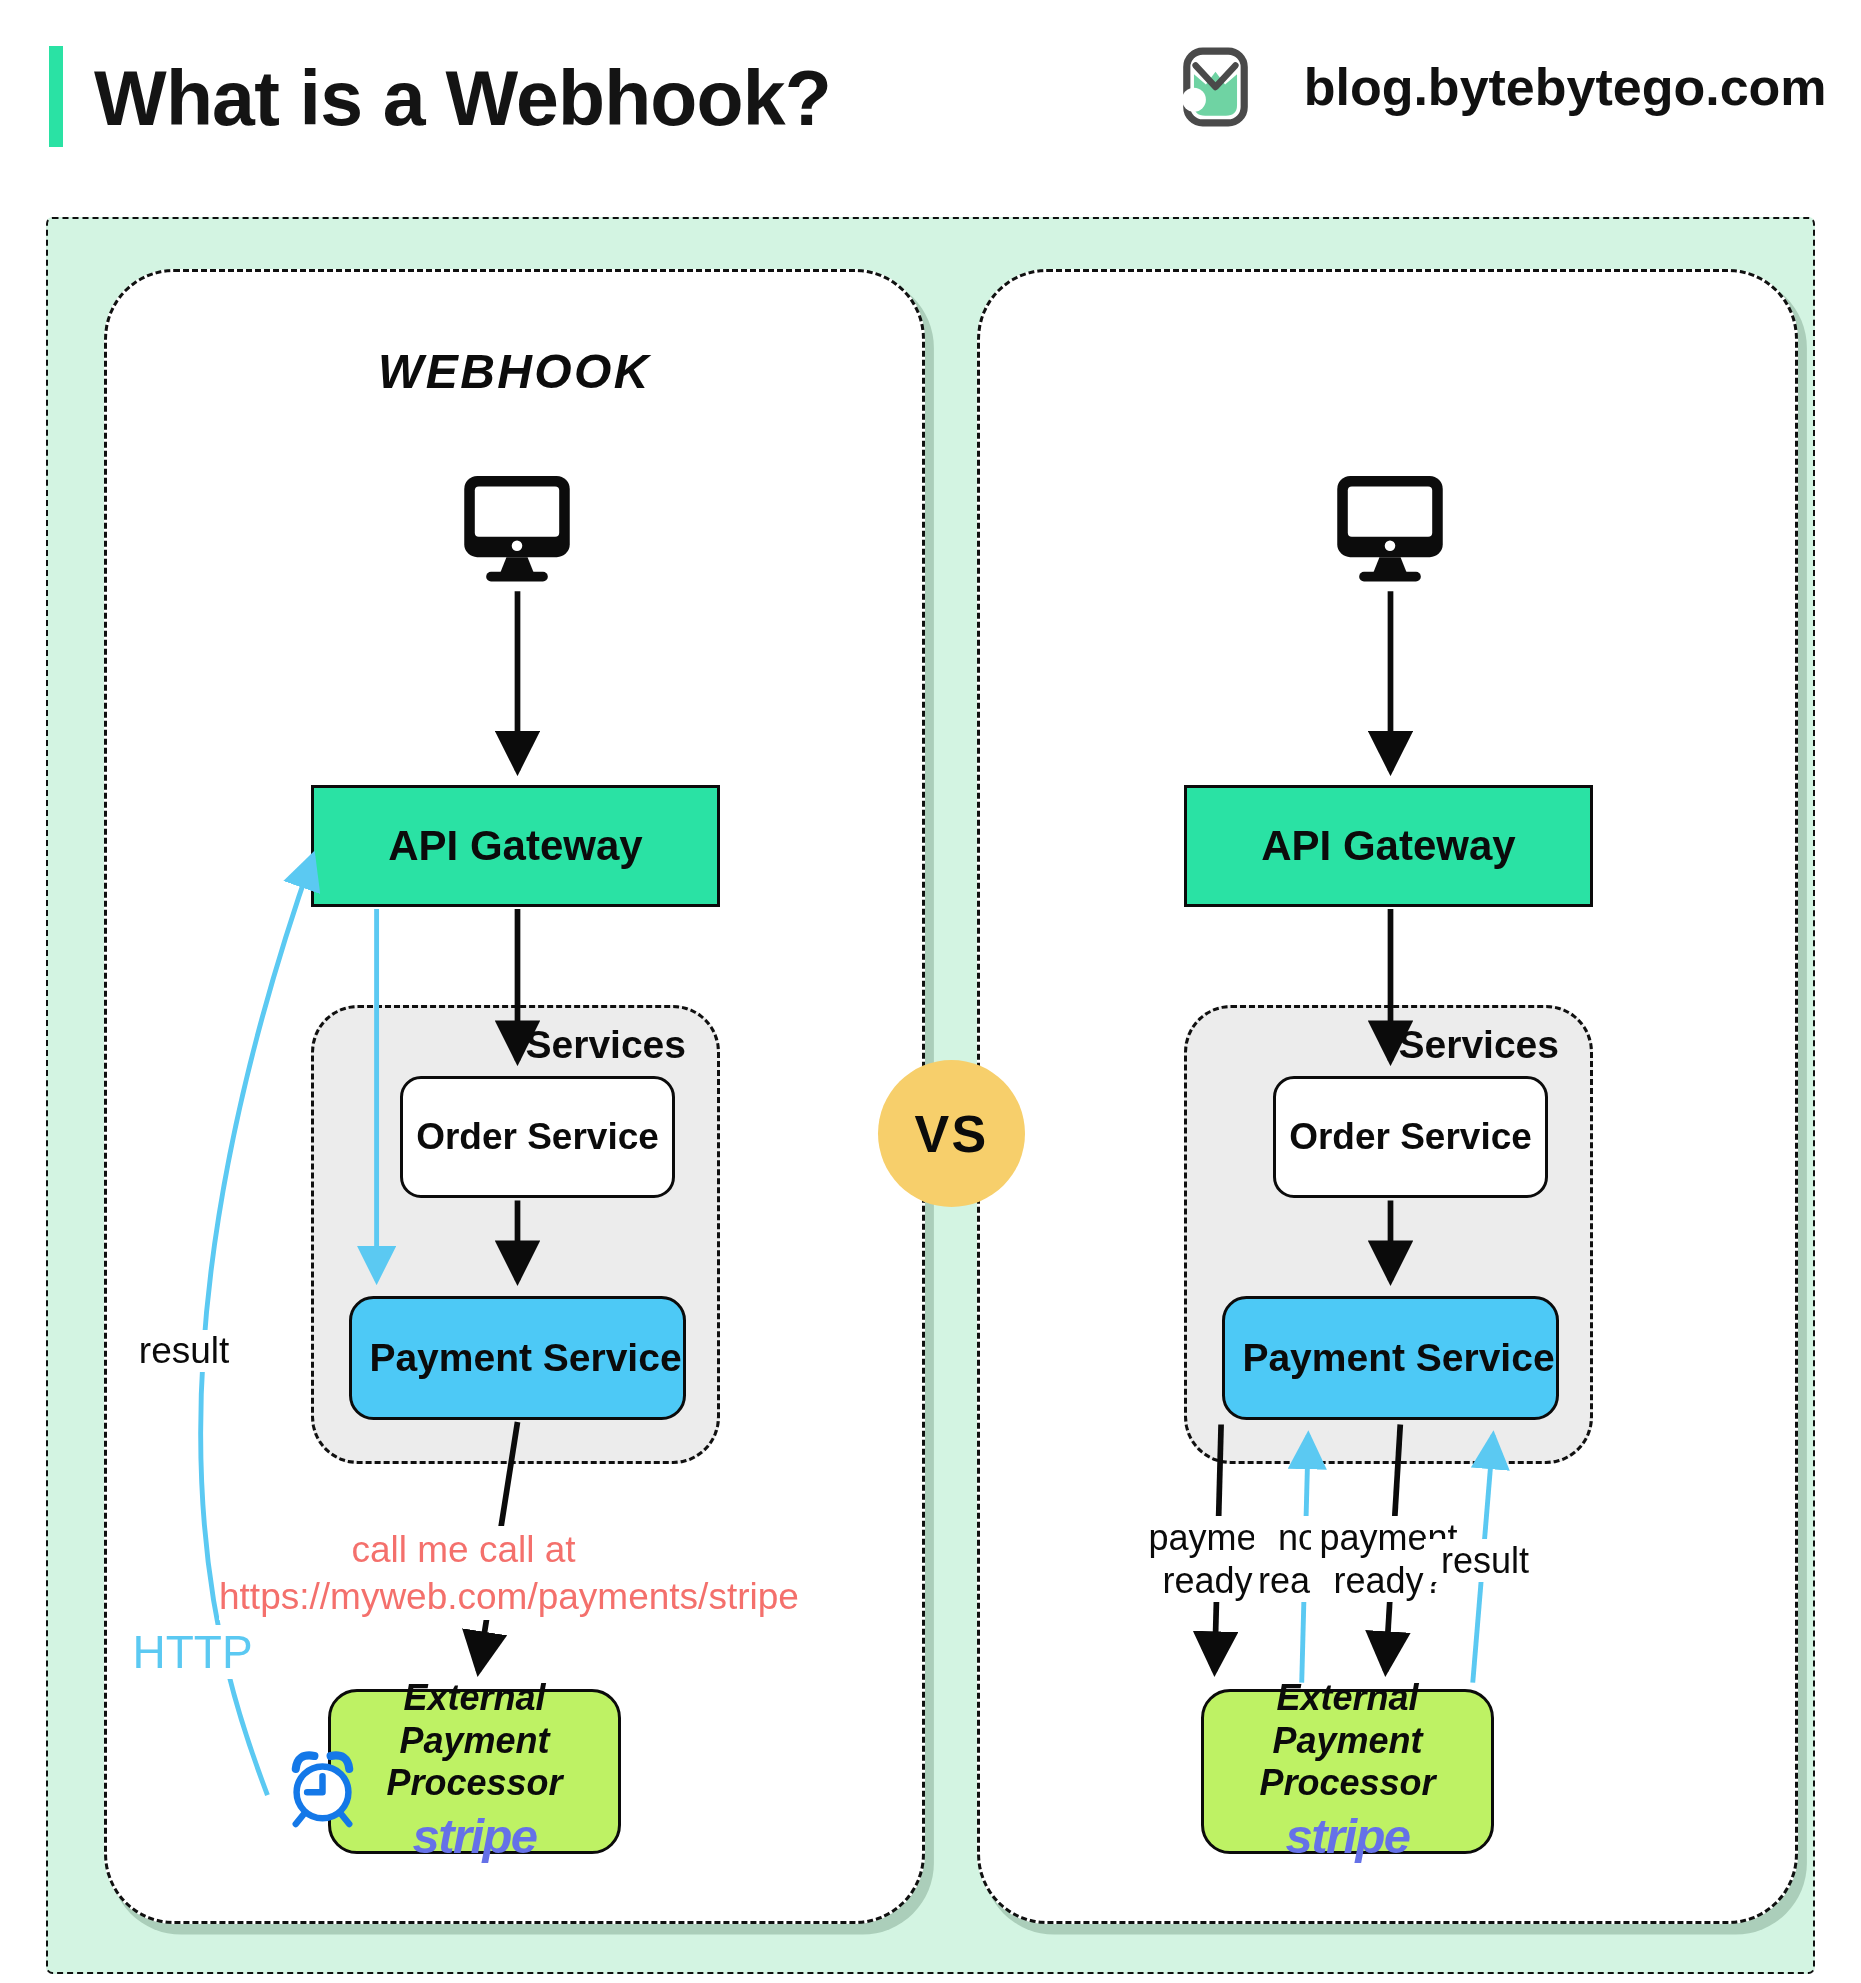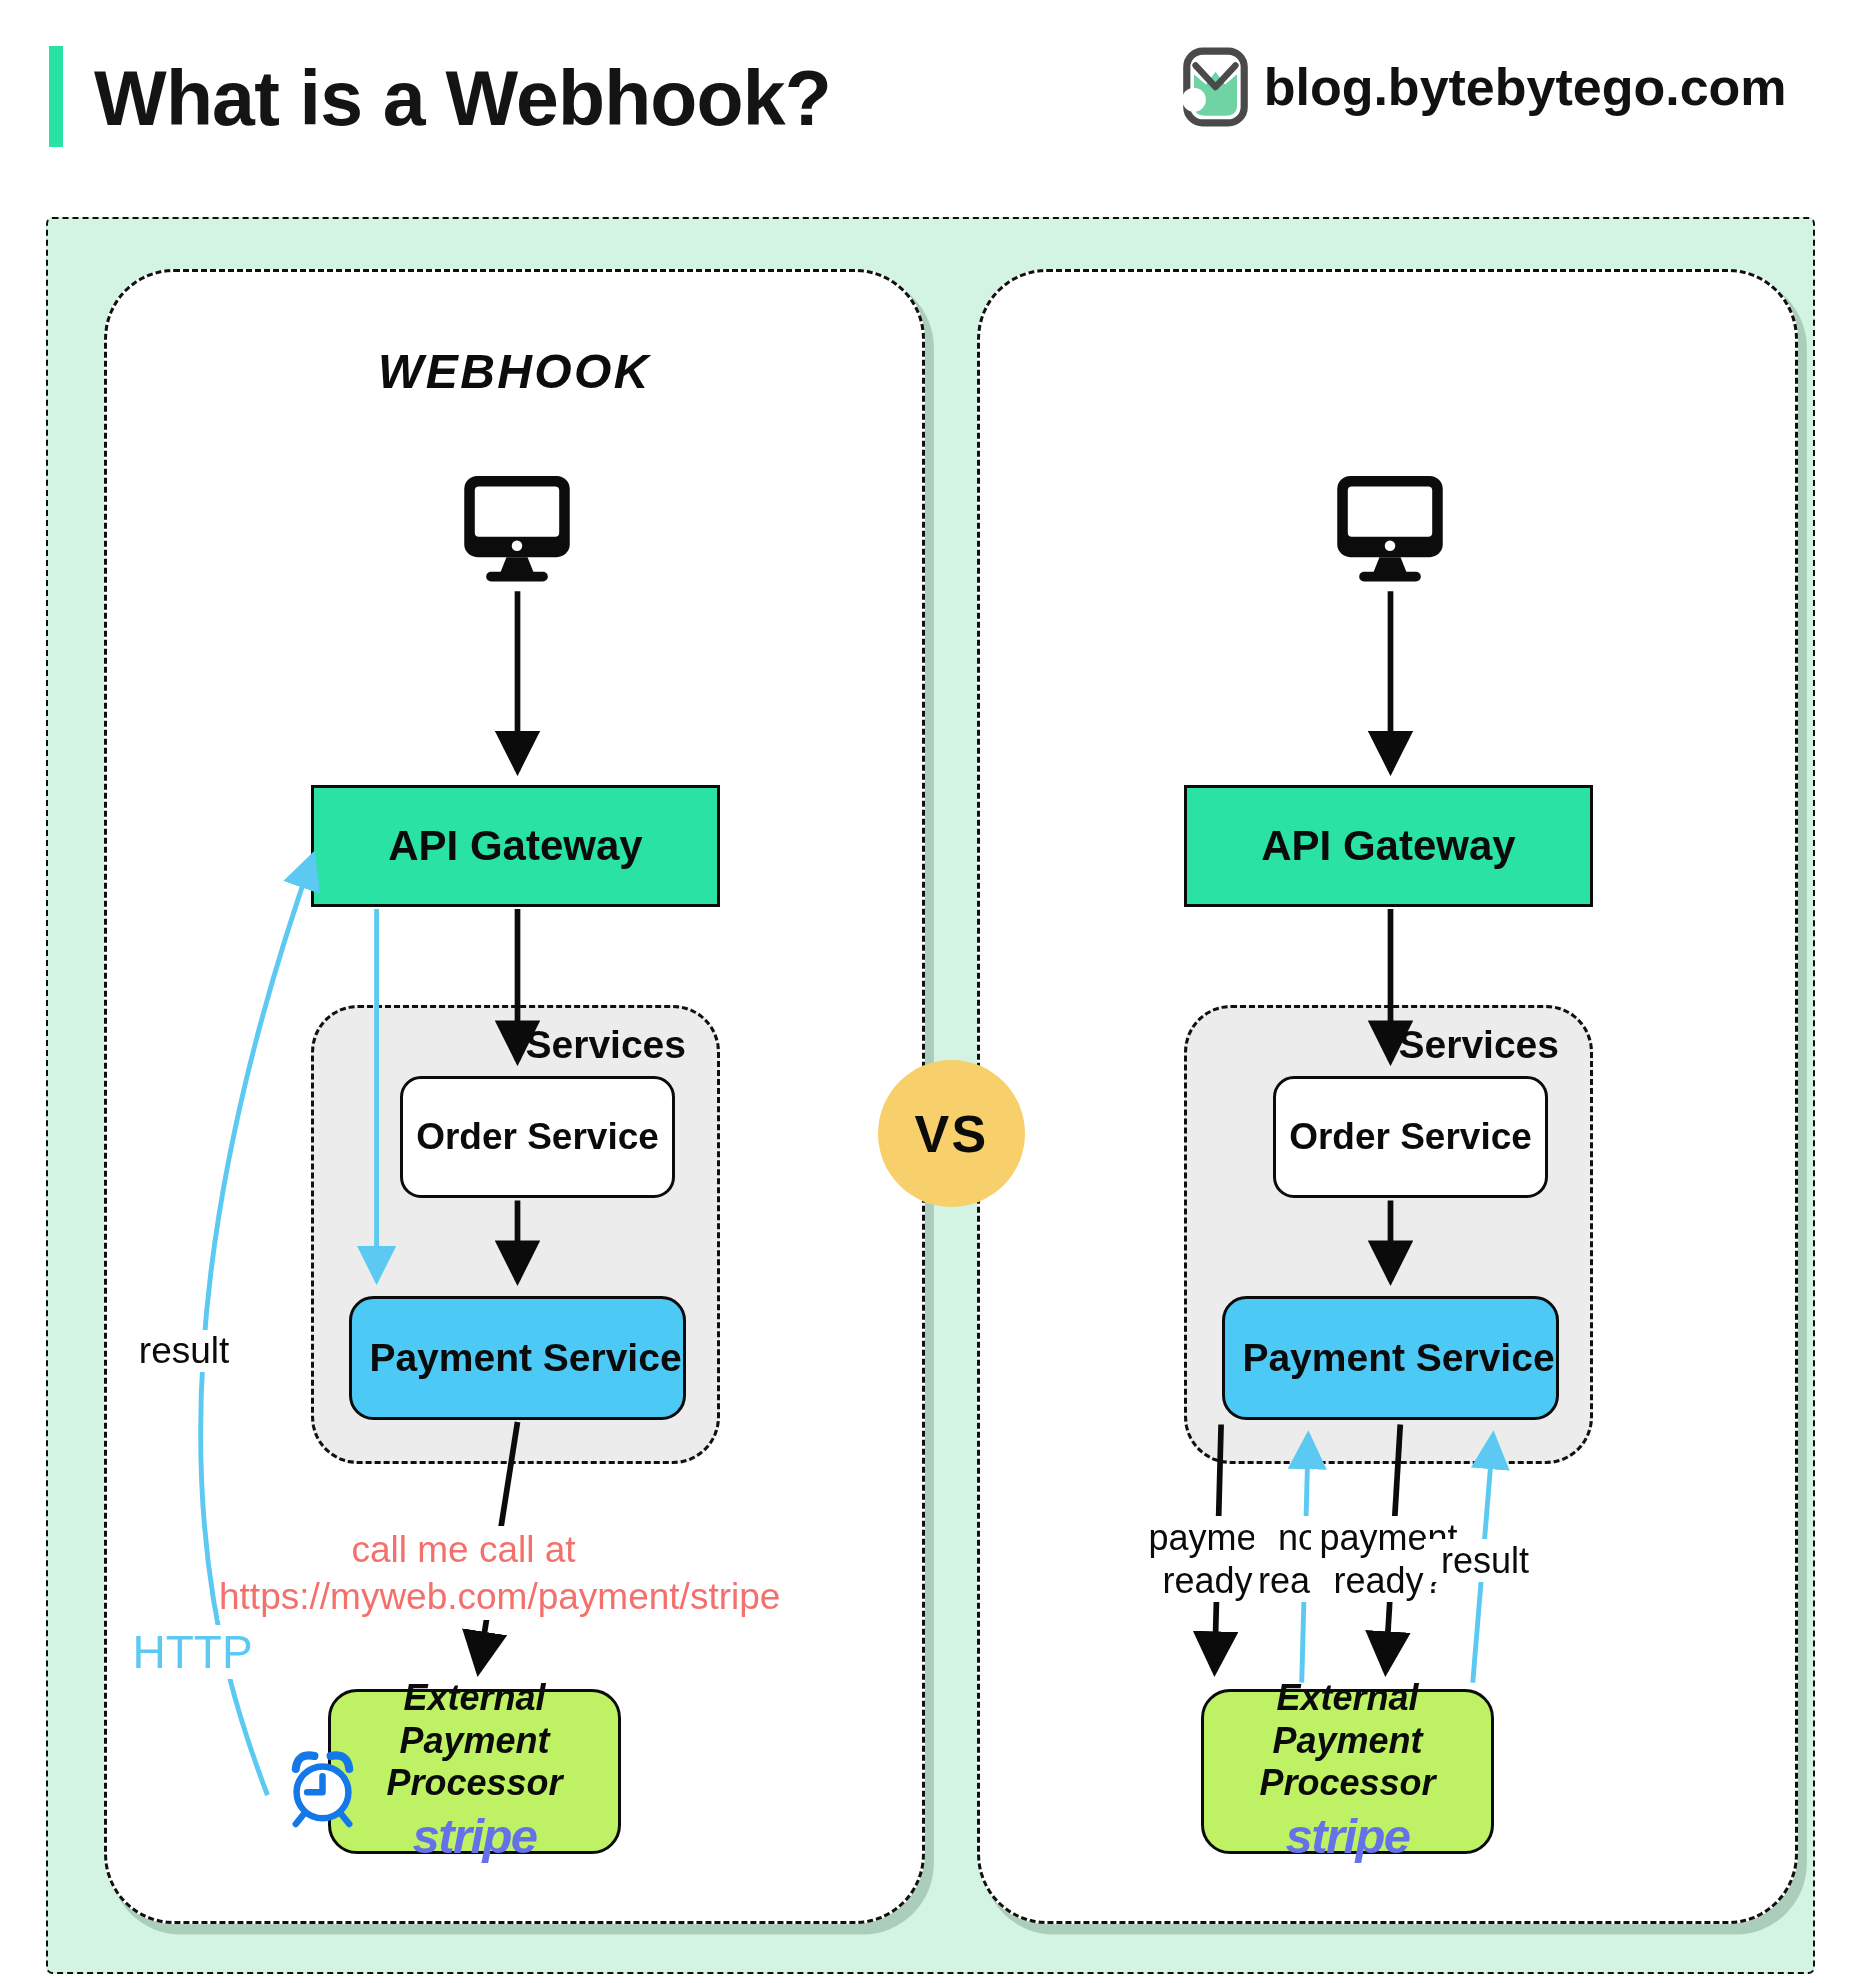--- a/index.html
+++ b/index.html
@@ -3,21 +3,21 @@
 <meta charset="utf-8">
 <style>
   html,body{margin:0;padding:0;background:#ffffff;}
   .page{position:relative;width:1861px;height:1983px;background:#fff;font-family:"Liberation Sans",sans-serif;color:#101010;overflow:hidden;}
 
   
   .accent-bar{position:absolute;left:49px;top:46px;width:14px;height:101px;background:#2ae2a4;}
   .title{position:absolute;left:85px;top:36px;margin:9px;font-size:77px;font-weight:bold;letter-spacing:-0.8px;color:#141414;line-height:106px;}
   .brand{position:absolute;left:1182px;top:47px;display:flex;align-items:center;gap:14.7px;}
   .brand-logo{width:67px;height:80px;}
-  .brand-text{font-size:52px;font-weight:600;color:#111;}
+  .brand-text{font-size:52px;font-weight:600;color:#111;margin-left:40px;}
 
   
   .board{position:absolute;left:46px;top:217px;width:1769px;height:1757px;background:#d3f4e2;border:2.4px dashed #101010;border-radius:6.5px;box-sizing:border-box;}
 
   
   .panel{position:absolute;top:269px;width:821px;height:1655px;background:#ffffff;border:3.3px dashed #101010;border-radius:70px;box-sizing:border-box;box-shadow:7.3px 9px 0 1.6px #abceba;}
   .panel-webhook{left:104px;}
   .panel-polling{left:977px;}
   .panel-title{position:absolute;left:0;top:26px;width:100%;text-align:center;font-size:48px;font-weight:900;font-style:italic;letter-spacing:2.4px;text-transform:uppercase;color:#0c0c0c;margin-top:46px;}
 
@@ -106,21 +106,21 @@
     <div class="box order">
       <span>Order Service</span>
     </div>
 
     <div class="box payment">
       <span>Payment Service</span>
     </div>
 
     <div class="note">
       <div>call me call at</div>
-      <div>https://myweb.com/payment/stripe</div>
+      <div>https://myweb.com/payments/stripe</div>
     </div>
 
     <div class="box external">
       <div>External</div>
       <div>Payment Processor</div>
       <div class="stripe-logo">stripe</div>
     </div>
 
     <svg class="alarm" viewBox="0 0 92 100">
       <circle cx="46" cy="56" r="32" stroke="#1478e8" stroke-width="8" fill="#ffffff"></circle>

